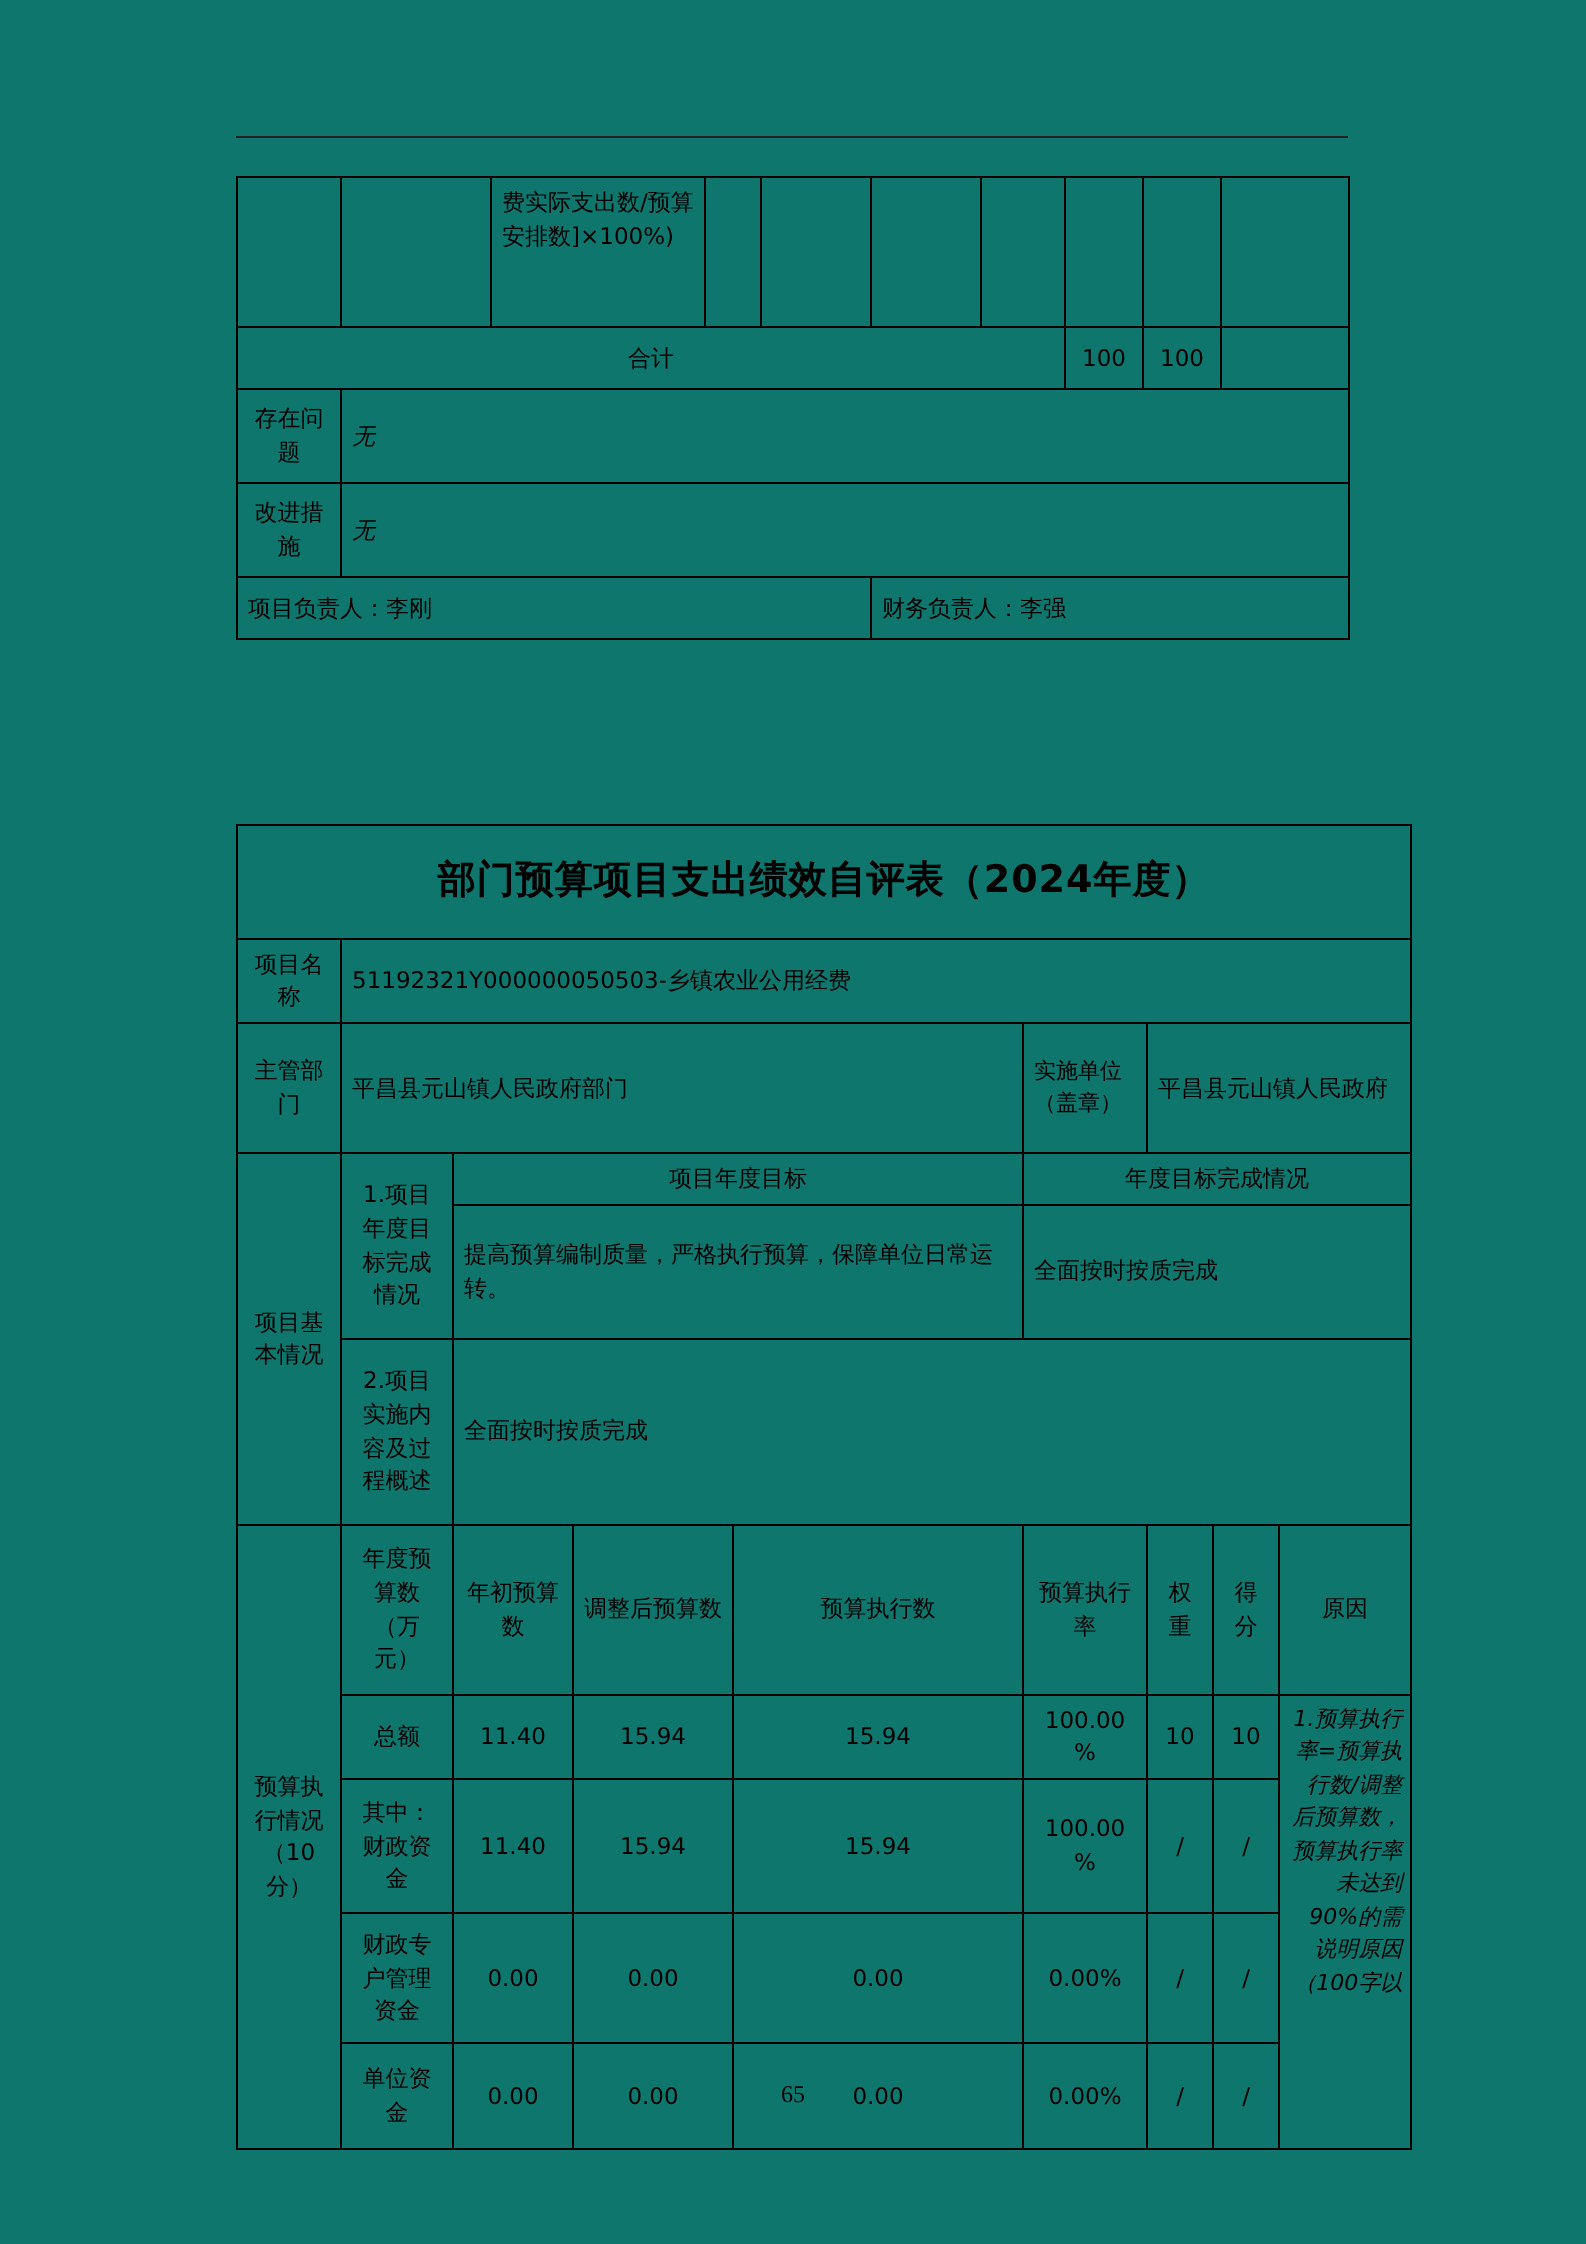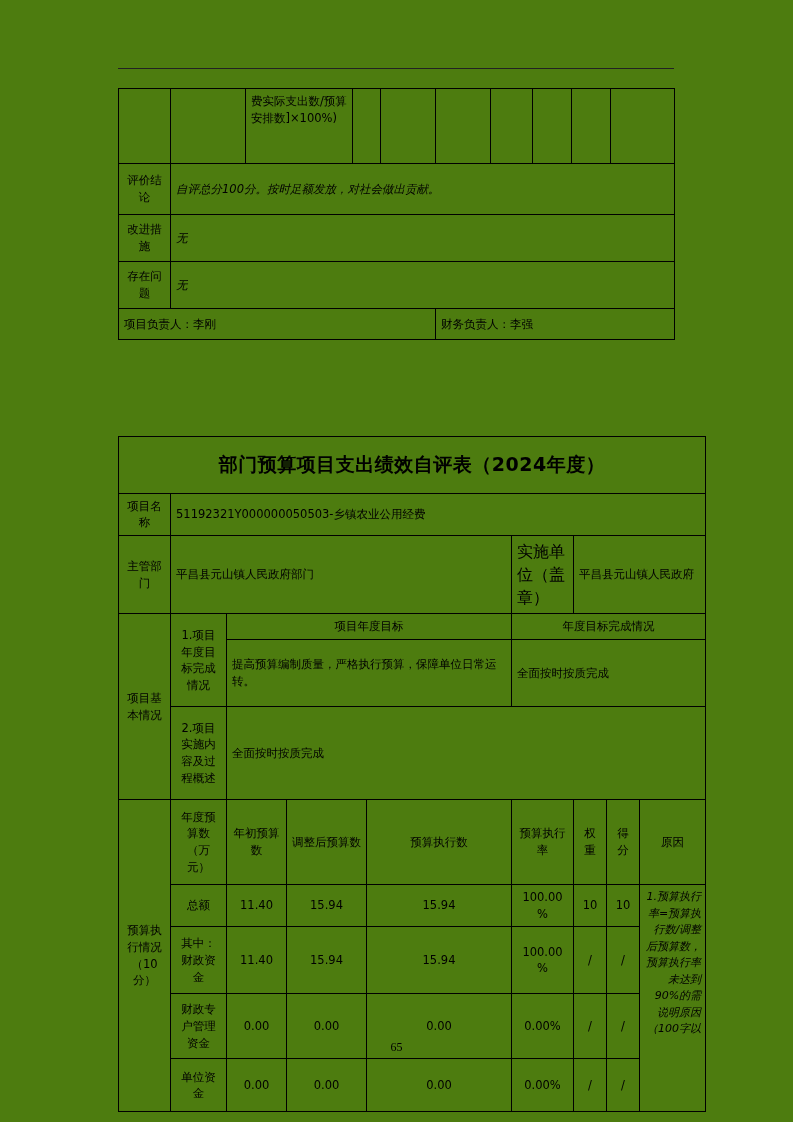--- a/index.html
+++ b/index.html
@@ -3,21 +3,21 @@
 <meta charset="utf-8">
 <style>
   html, body {
     margin: 0;
     padding: 0;
     background: #f2f2f2;
   }
   .page {
     width: 793px;
     height: 1122px;
-    background: #4d7c0f;
+    background: #0f766e;
     position: relative;
     margin: 0 auto;
     box-sizing: border-box;
     font-family: "Liberation Sans", sans-serif;
     color: #000;
     overflow: hidden;
   }
   .top-rule {
     position: absolute;
     left: 118px;
@@ -40,39 +40,39 @@
   }
   .tbl-top {
     position: absolute;
     left: 118px;
     top: 88px;
     width: 556px;
   }
   .tbl-bot {
     position: absolute;
     left: 118px;
-    top: 436px;
+    top: 412px;
     width: 556px;
   }
   .c { text-align: center; }
   .l { text-align: left; }
   .italic { font-style: italic; }
   .title-cell {
     text-align: center;
     font-size: 19px;
     font-weight: bold;
     padding: 14px 4px 14px 4px;
     letter-spacing: 0.5px;
     font-family: "DejaVu Sans", "Liberation Sans", sans-serif;
   }
   .mono-val {
     font-family: "DejaVu Sans", "Liberation Sans", sans-serif;
   }
   .small {
-    font-size: 16px;
+    font-size: 11px;
   }
   .pagenum {
     position: absolute;
     left: 0;
     right: 0;
     top: 1040px;
     text-align: center;
     font-size: 12px;
     font-family: "Liberation Serif", serif;
   }
@@ -112,29 +112,31 @@
       <td class="l" style="height:66px;vertical-align:top;">费实际支出数/预算安排数]×100%)</td>
       <td></td>
       <td></td>
       <td></td>
       <td></td>
       <td></td>
       <td></td>
       <td></td>
     </tr>
     <tr>
-      <td class="c" style="height:42px;">评价结论</td>
-      <td class="l italic" colspan="9">自评总分100分。按时足额发放，对社会做出贡献。</td>
+      <td class="c" colspan="7" style="height:22px;">合计</td>
+      <td class="c">100</td>
+      <td class="c">100</td>
+      <td></td>
+    </tr>
+    <tr>
+      <td class="c" style="height:38px;">存在问题</td>
+      <td class="l italic" colspan="9">无</td>
     </tr>
     <tr>
       <td class="c" style="height:38px;">改进措施</td>
-      <td class="l italic" colspan="9">无</td>
-    </tr>
-    <tr>
-      <td class="c" style="height:38px;">存在问题</td>
       <td class="l italic" colspan="9">无</td>
     </tr>
     <tr>
       <td class="l" colspan="5" style="height:22px;">项目负责人：李刚</td>
       <td class="l" colspan="5">财务负责人：李强</td>
     </tr>
   </tbody>
     </table>
 
   <table class="tbl-bot">

